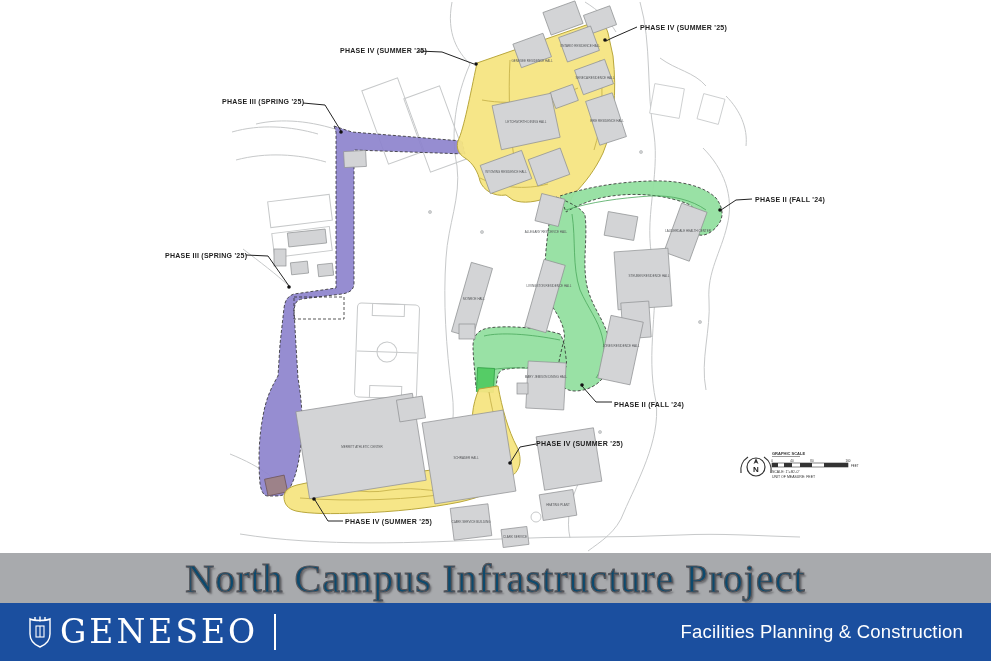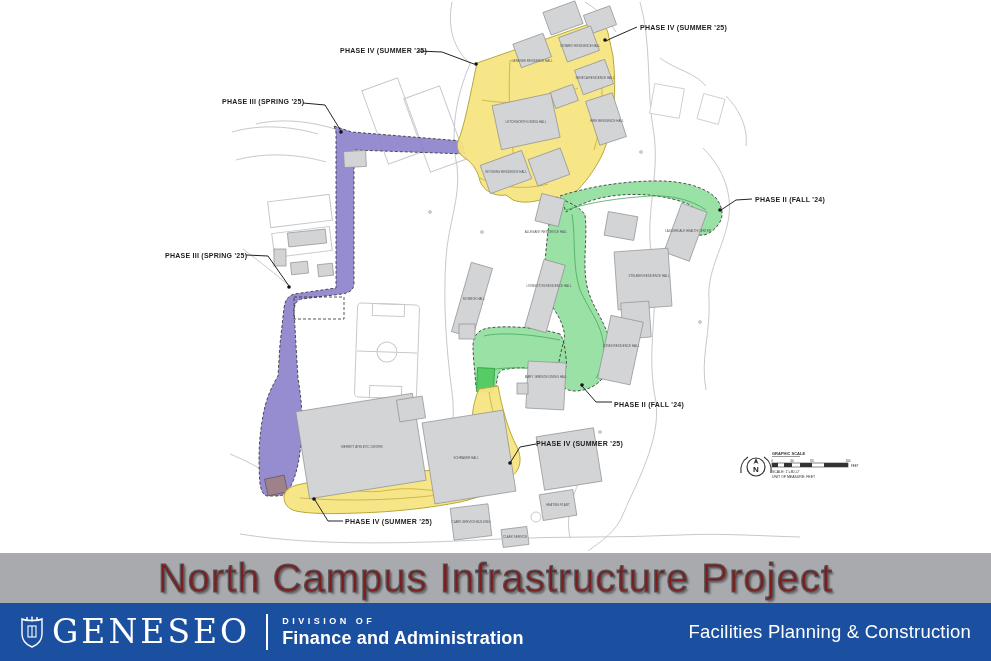--- a/index.html
+++ b/index.html
@@ -6,25 +6,25 @@
   .stage{position:relative;width:991px;height:661px;background:#ffffff;overflow:hidden;
          font-family:"Liberation Sans",sans-serif;}
   .map-wrap{position:absolute;left:0;top:0;width:991px;height:553px;background:#ffffff;}
   svg text{user-select:none;}
   .phase-label{font-family:"Liberation Sans",sans-serif;font-weight:bold;font-size:7px;
                letter-spacing:.25px;fill:#1d1d1d;}
   .bldg-label{font-family:"Liberation Sans",sans-serif;font-size:3px;fill:#55575a;text-anchor:middle;}
   .scale-text{font-family:"Liberation Sans",sans-serif;fill:#333;}
   .banner{position:absolute;left:0;top:553px;width:991px;height:50px;background:#a8aaad;
           display:flex;align-items:center;justify-content:center;}
-  .banner-title{font-family:Liberation Sans, sans-serif;font-size:40px;color:#7f1d1d;
+  .banner-title{font-family:Liberation Serif, serif;font-size:40px;color:#0c4a6e;
                 -webkit-text-stroke:1.2px #55555a;letter-spacing:1px;
                 text-shadow:2px 2px 2px rgba(70,70,75,.65);white-space:nowrap;}
   .footer{position:absolute;left:0;top:603px;width:991px;height:58px;background:#1b4f9f;
-          display:flex;align-items:center;box-sizing:border-box;padding:0 20px;color:#fff;}
+          display:flex;align-items:center;box-sizing:border-box;padding:0 28px;color:#fff;}
   .footer-left{display:flex;align-items:center;}
   .shield{width:24px;height:32px;margin-right:8px;flex:none;}
   .wordmark{font-family:"DejaVu Serif",serif;font-size:33px;letter-spacing:3px;line-height:1;
             transform:translateY(-1px);}
   .divider{width:2px;height:36px;background:#fff;margin:0 14px 0 16px;}
   .division{display:flex;flex-direction:column;justify-content:center;}
   .division-of{font-size:9px;font-weight:bold;letter-spacing:3.5px;margin-bottom:2px;}
   .division-name{font-size:18px;font-weight:bold;letter-spacing:.2px;}
   .dept{margin-left:auto;font-size:18.5px;font-weight:normal;letter-spacing:.2px;}
 </style>
@@ -289,21 +289,17 @@
   <div class="footer">
     <div class="footer-left">
       <svg class="shield" viewBox="0 0 24 32">
         <path d="M2,3 C6,5 18,5 22,3 L22,18 C22,26 17,29 12,31 C7,29 2,26 2,18 Z" fill="none" stroke="#ffffff" stroke-width="1.4"></path>
         <path d="M7,1 L7,5 M12,0.5 L12,5.5 M17,1 L17,5" stroke="#ffffff" stroke-width="1.4"></path>
         <rect x="8" y="10" width="8" height="11" fill="none" stroke="#ffffff" stroke-width="1.1"></rect>
         <line x1="12" y1="10" x2="12" y2="21" stroke="#ffffff" stroke-width="1.1"></line>
       </svg>
       <div class="wordmark">GENESEO</div>
       <div class="divider"></div>
-      <div class="division">
-        <div class="division-of">DIVISION OF</div>
-        <div class="division-name">Finance and Administration</div>
-      </div>
     </div>
     <div class="dept">Facilities Planning &amp; Construction</div>
   </div>
 
 </div>
 
 </body></html>

